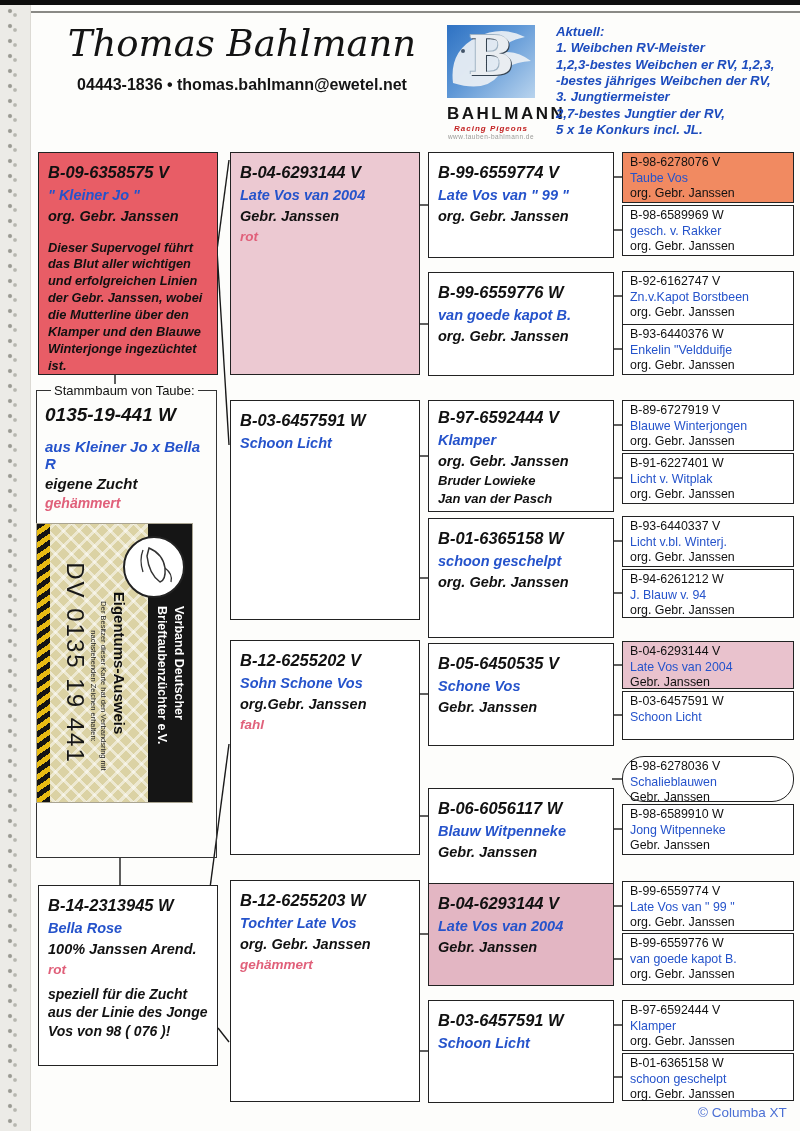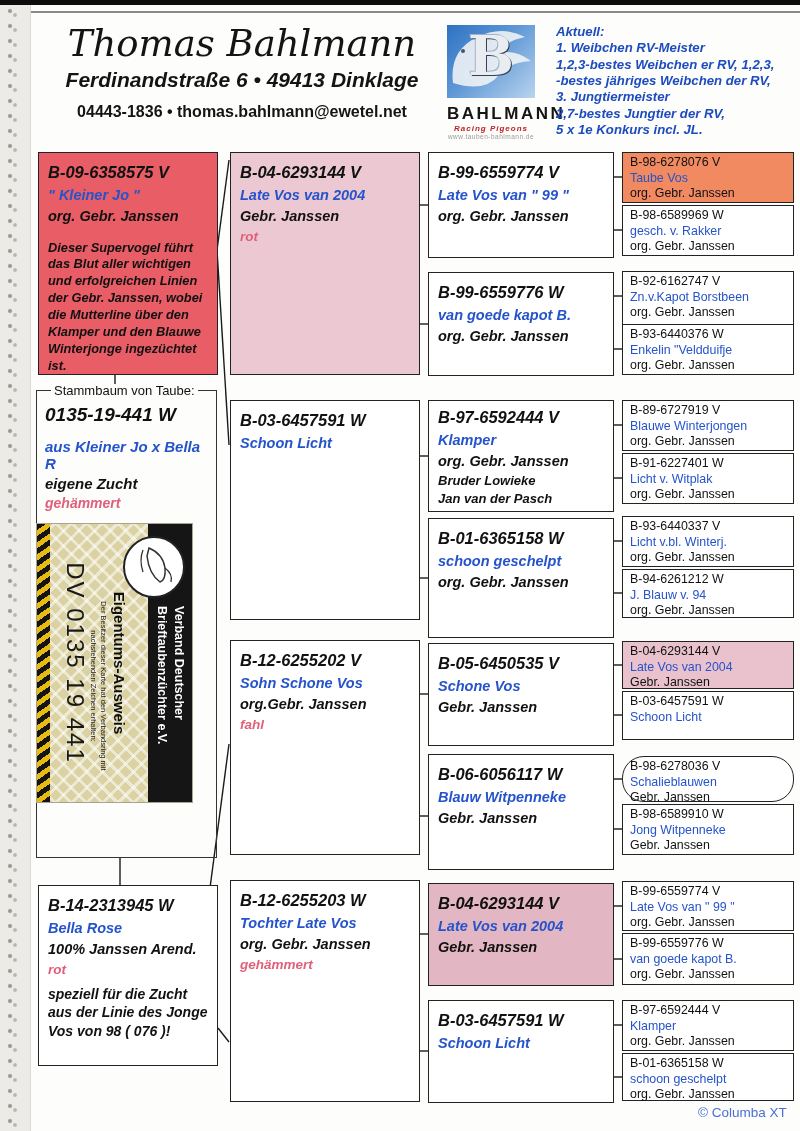--- a/index.html
+++ b/index.html
@@ -83,21 +83,20 @@
 <body>
 
 <div id="page">
 
   <div class="scan-bar"></div>
   <div class="scan-line"></div>
   <div class="torn"></div>
 
   <div class="hdr">
     <span class="hdr-title">Thomas Bahlmann</span>
-    <span class="hdr-addr">Ferdinandstraße 6 • 49413 Dinklage</span>
     <span class="hdr-contact">04443-1836 • thomas.bahlmann@ewetel.net</span>
   </div>
 
   <div class="logo">
     <div class="logo-sky">
       <svg width="88" height="73" viewBox="0 0 88 73">
         <path d="M6 58 Q2 26 30 12 Q55 0 78 12 Q58 16 50 28 Q68 24 84 36 Q60 38 52 50 Q38 68 6 58 Z" fill="#eef2f5" opacity="0.9"></path>
         <circle cx="16" cy="26" r="2" fill="#44556a"></circle>
       </svg>
       <span class="logo-b">B</span>
@@ -237,21 +236,21 @@
   <div class="bx" style="left:428px;top:518px;width:186px;height:120px;">
     <span class="ring">B-01-6365158 W</span>
     <span class="name">schoon geschelpt</span>
     <span class="org">org. Gebr. Janssen</span>
   </div>
   <div class="bx" style="left:428px;top:643px;width:186px;height:103px;">
     <span class="ring">B-05-6450535 V</span>
     <span class="name">Schone Vos</span>
     <span class="org">Gebr. Janssen</span>
   </div>
-  <div class="bx" style="left:428px;top:754px;width:186px;height:116px;">
+  <div class="bx" style="left:428px;top:788px;width:186px;height:116px;">
     <span class="ring">B-06-6056117 W</span>
     <span class="name">Blauw Witpenneke</span>
     <span class="org">Gebr. Janssen</span>
   </div>
   <div class="bx pink2" style="left:428px;top:883px;width:186px;height:103px;">
     <span class="ring">B-04-6293144 V</span>
     <span class="name">Late Vos van 2004</span>
     <span class="org">Gebr. Janssen</span>
   </div>
   <div class="bx" style="left:428px;top:1000px;width:186px;height:103px;">

